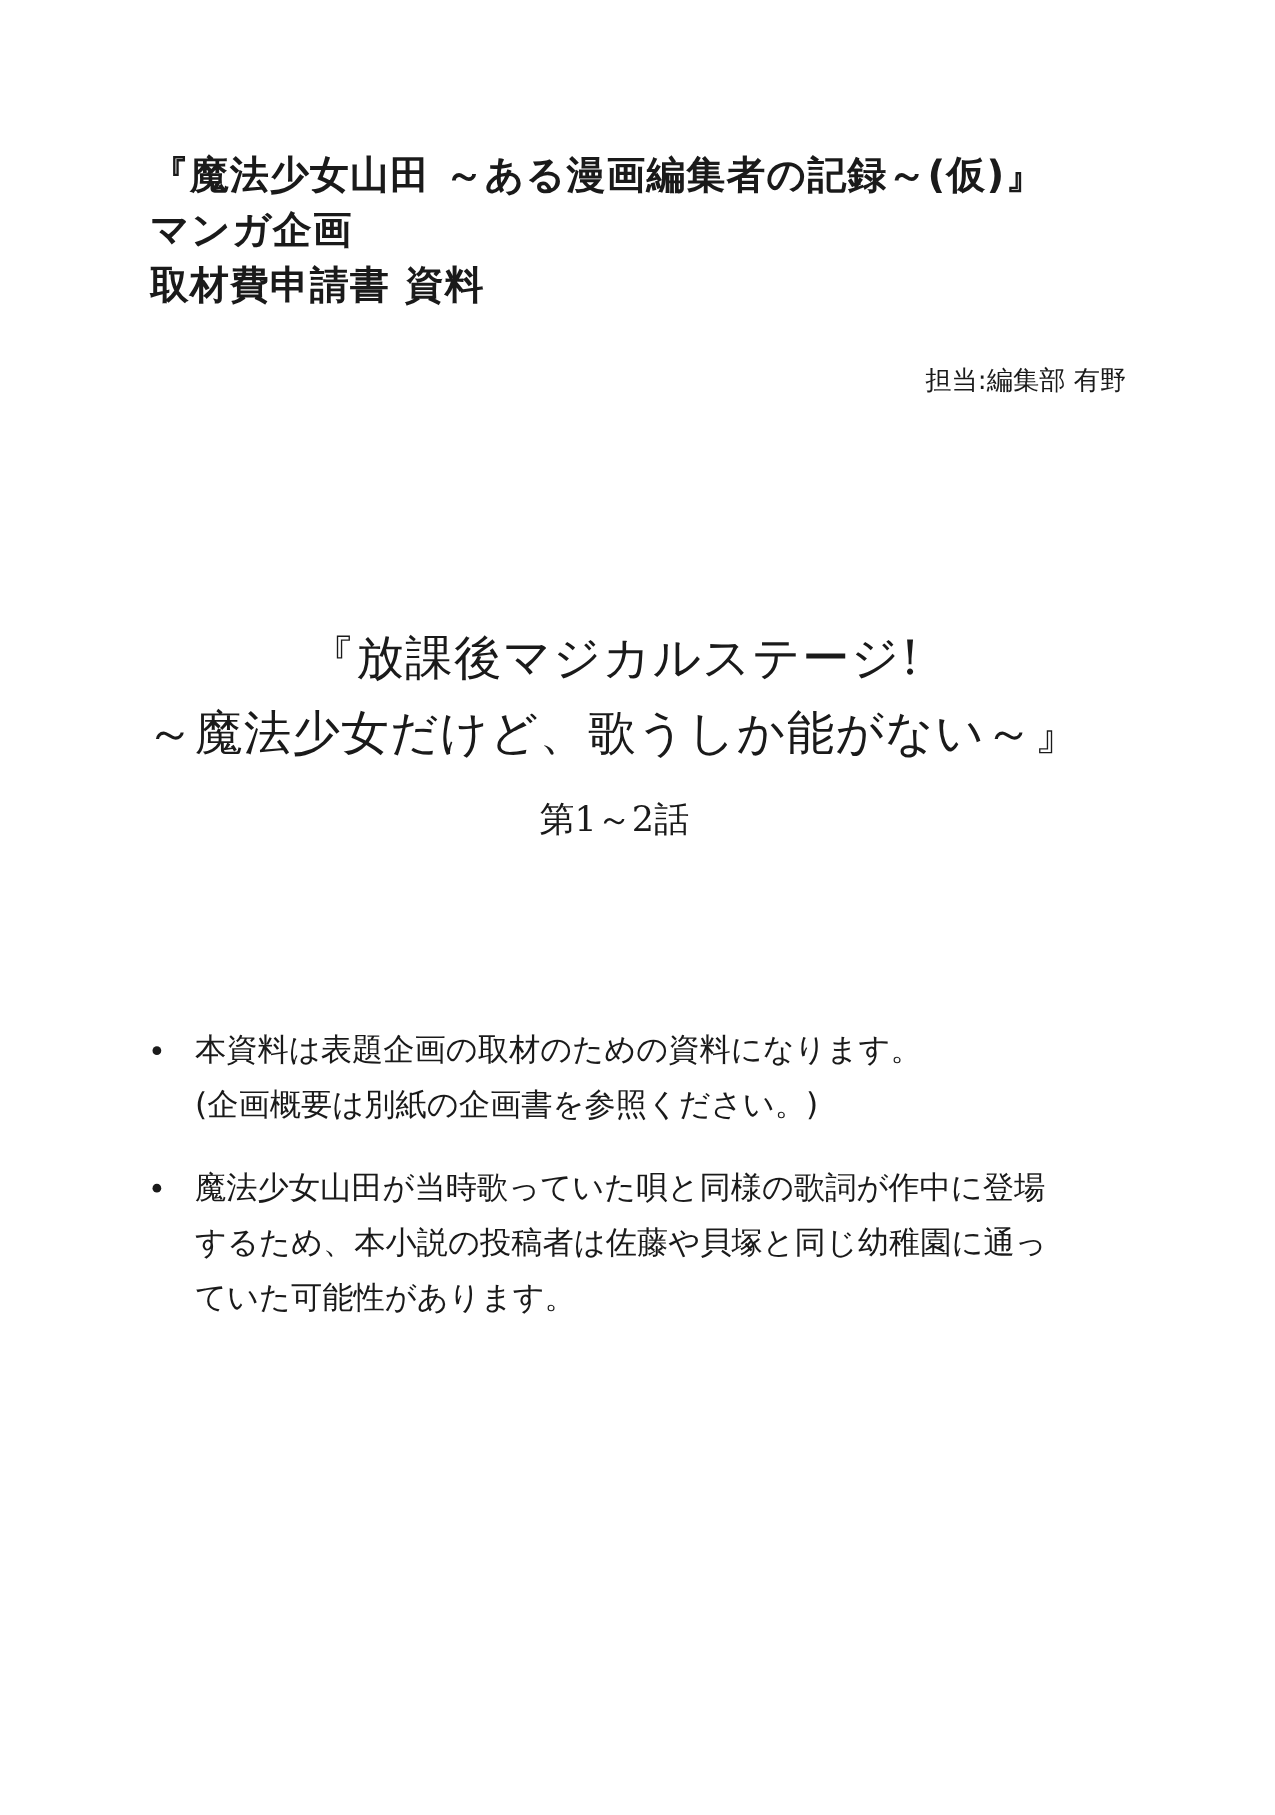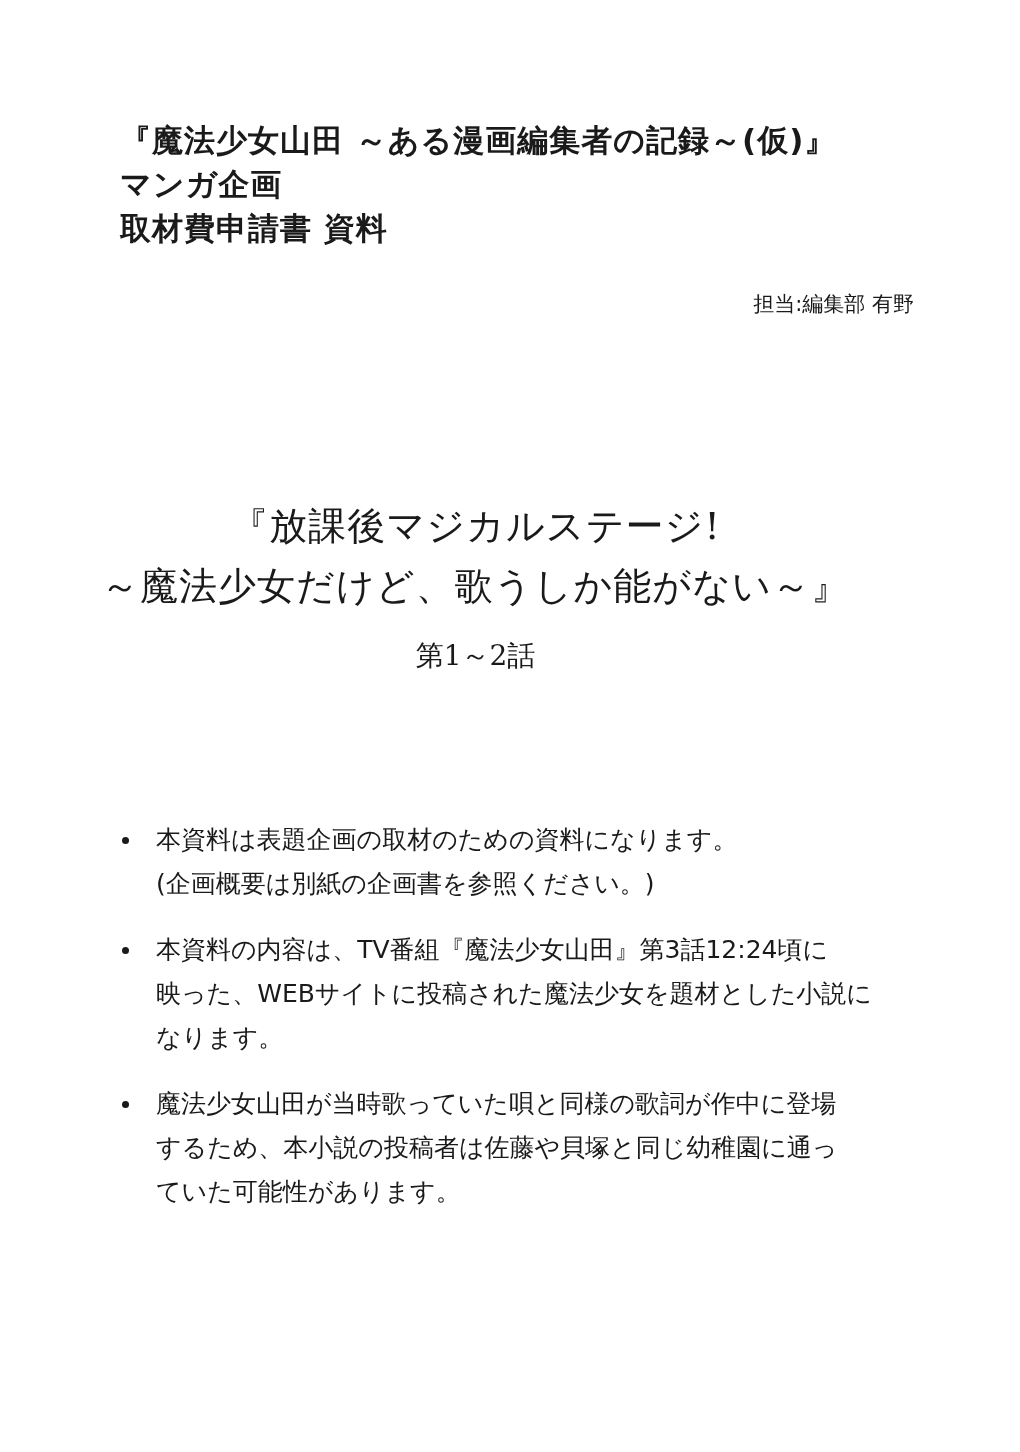--- a/index.html
+++ b/index.html
@@ -6,25 +6,25 @@
     body {
       width: 1020px; height: 1452px; position: relative; overflow: hidden;
       font-family: "DejaVu Sans", "Liberation Sans", sans-serif; color: #1a1a1a;
     }
     .header { position: absolute; left: 120px; top: 118px; }
     .header-line {
       font-family: "DejaVu Sans", sans-serif; font-weight: bold;
       font-size: 31px; line-height: 44px; letter-spacing: 1px; white-space: nowrap;
     }
     .author {
-      position: absolute; right: 106px; top: 288px;
+      position: absolute; right: 119px; top: 288px;
       font-size: 21px; line-height: 32px; white-space: nowrap;
     }
     .title-block {
-      position: absolute; left: 0; top: 496px; width: 951px; text-align: center;
+      position: absolute; left: 16px; top: 496px; width: 951px; text-align: center;
     }
     .title-line {
       font-family: "DejaVu Serif", "Liberation Serif", serif;
       font-size: 38px; line-height: 60px; white-space: nowrap; letter-spacing: 1px;
     }
     .episode {
       font-family: "DejaVu Serif", "Liberation Serif", serif;
       font-size: 28px; line-height: 60px; margin-top: 10px;
     }
     .bullets {
@@ -59,23 +59,17 @@
 </div>
 
 <ul class="bullets">
   <li class="bullet">
     <span class="bullet-dot"></span>
     <span class="bullet-text">本資料は表題企画の取材のための資料になります。
 (企画概要は別紙の企画書を参照ください。)</span>
   </li>
   <li class="bullet">
     <span class="bullet-dot"></span>
-    <span class="bullet-text">本資料の内容は、TV番組『魔法少女山田』第3話12:24頃に
-映った、WEBサイトに投稿された魔法少女を題材とした小説に
-なります。</span>
-  </li>
-  <li class="bullet">
-    <span class="bullet-dot"></span>
     <span class="bullet-text">魔法少女山田が当時歌っていた唄と同様の歌詞が作中に登場
 するため、本小説の投稿者は佐藤や貝塚と同じ幼稚園に通っ
 ていた可能性があります。</span>
   </li>
 </ul>
 
 </body></html>

